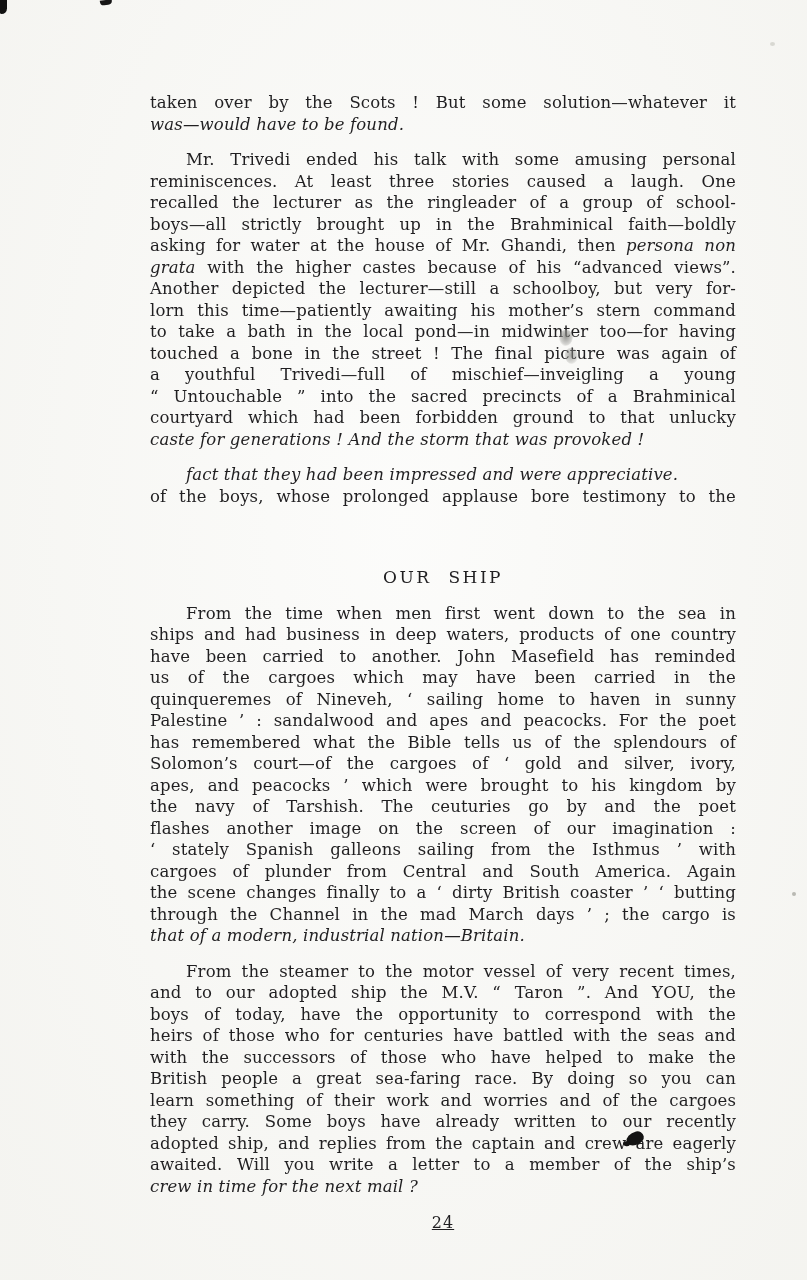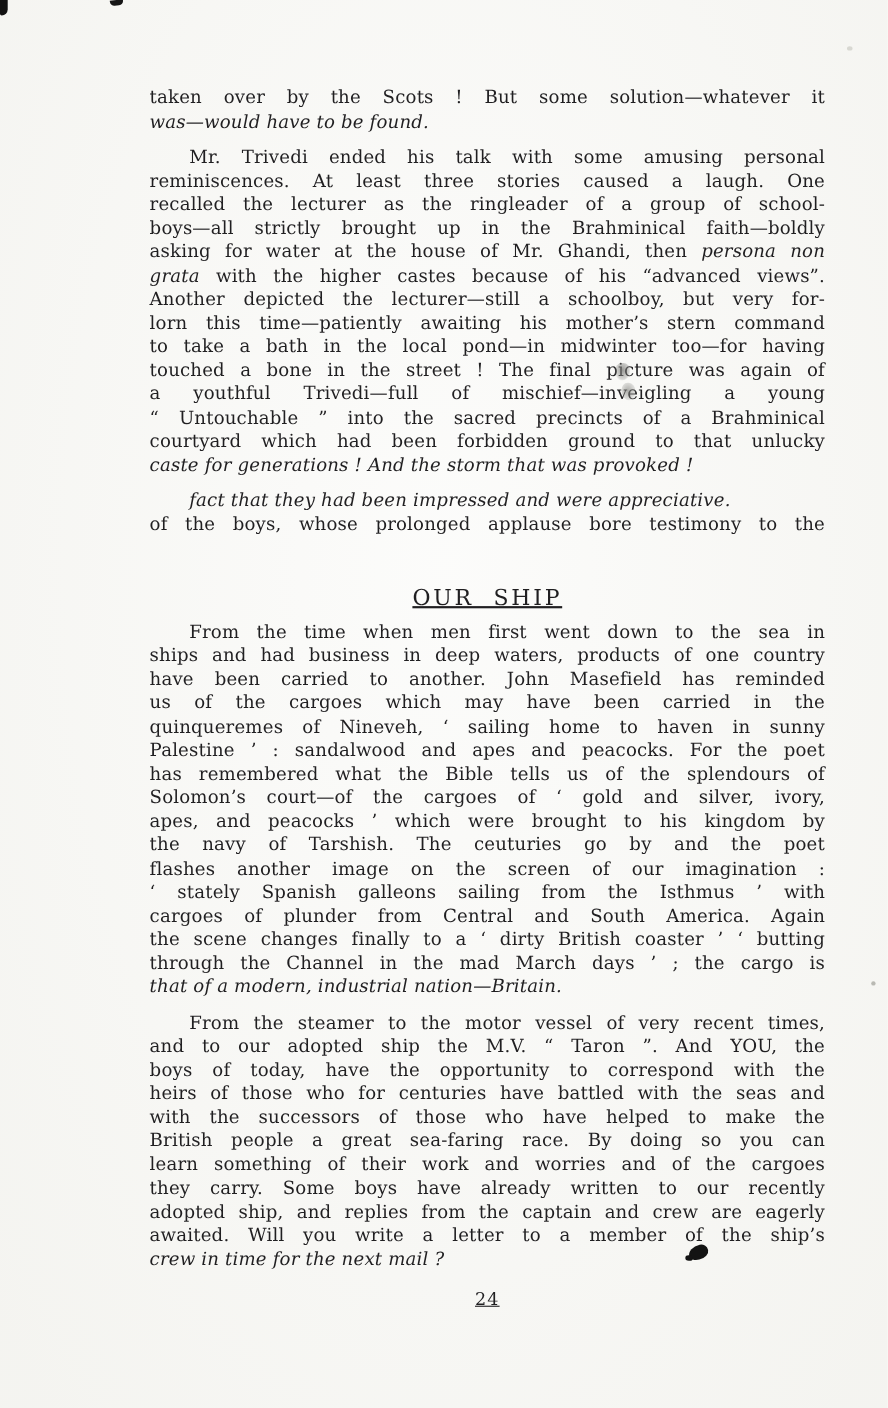--- a/index.html
+++ b/index.html
@@ -24,37 +24,36 @@
   }
   .text-block {
     position: absolute;
     left: 136px;
     top: 78px;
     width: 614px;
     font-size: 16.5px;
     line-height: 21.5px;
     letter-spacing: 0.15px;
   }
-  .para { margin: 0; }
+  .para { margin: 14px; }
   .text-block > .para + .para { margin-top: 11px; }
   .text-block > .para:last-of-type { margin-top: 20px; }
   .line {
     text-align: justify;
     text-align-last: justify;
   }
   .line.last { text-align-last: left; font-style: italic; }
   .para.indent .line:first-child { text-indent: 36px; }
   .line i { }
   .heading {
-    margin: 46px 0 9px 0;
+    margin: 60px 0 9px 0;
     text-align: center;
-    font-size: 20px;
+    font-size: 17px;
     letter-spacing: 2.5px;
     word-spacing: 9px;
-    text-decoration: underline;
   }
   .page-number {
     margin-top: 15px;
     text-align: center;
     font-size: 16px;
     letter-spacing: 1px;
     text-decoration: underline;
   }
   
   .artifact { position: absolute; pointer-events: none; }

